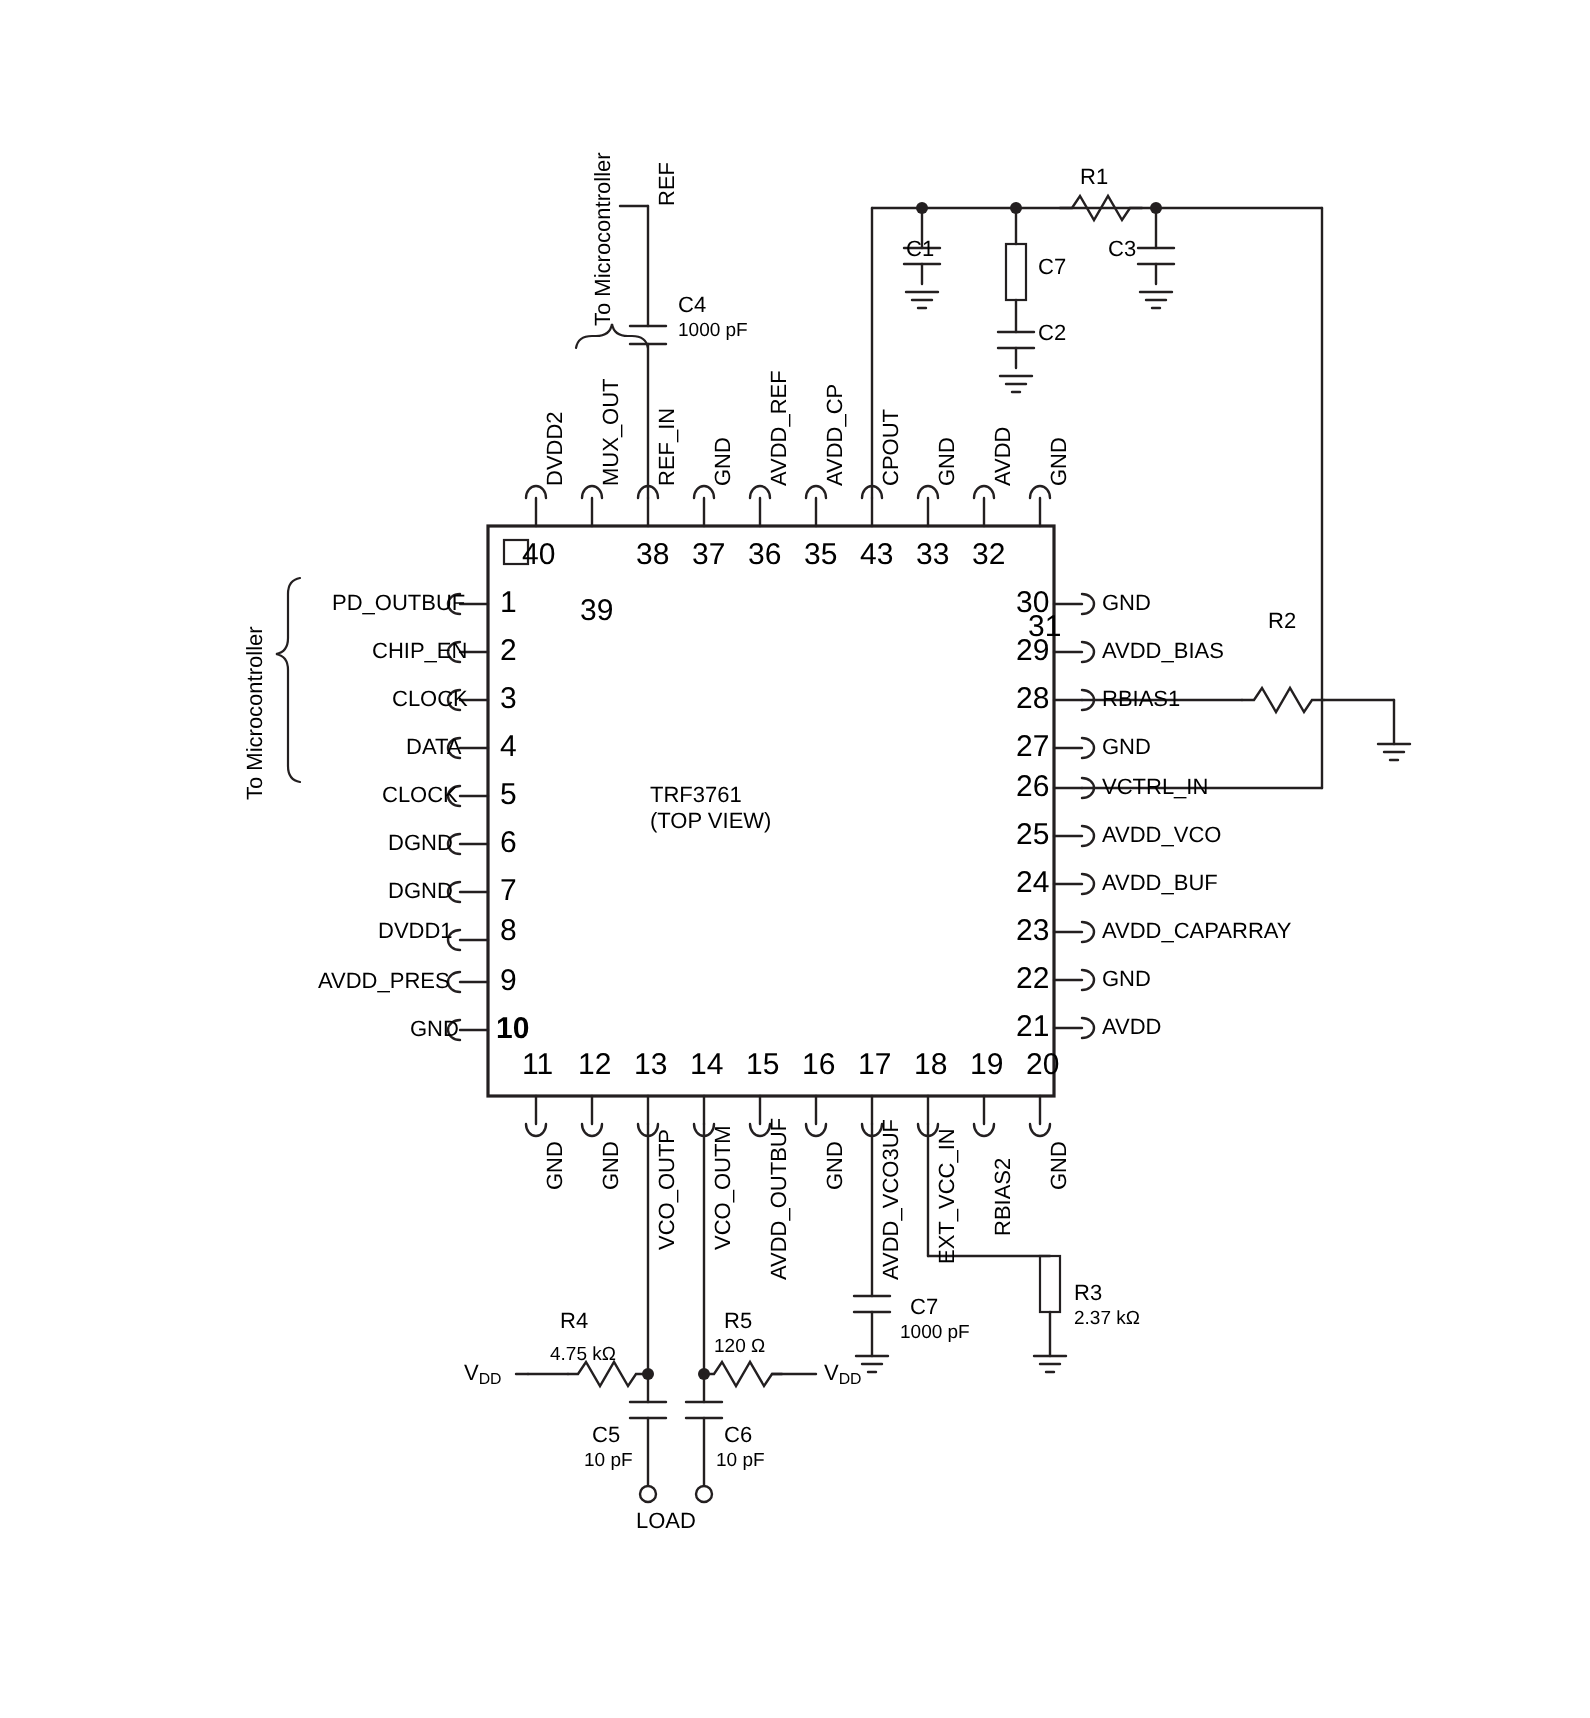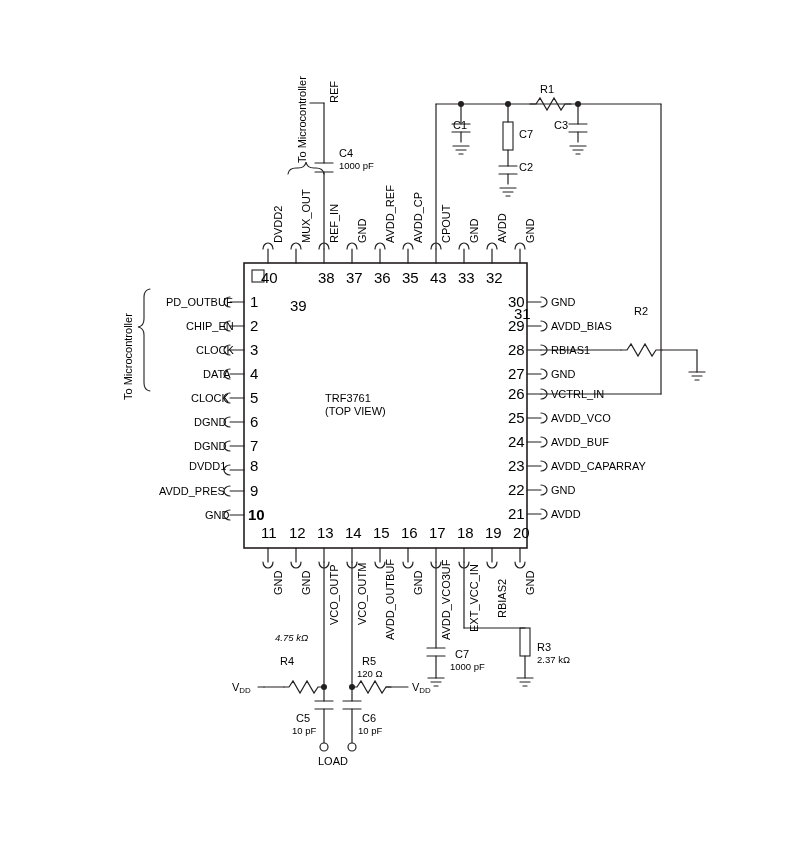--- a/index.html
+++ b/index.html
@@ -360,21 +360,21 @@
   <div class="lbl" style="left:540px; top:83px;">R1</div>
   <div class="lbl" style="left:554px; top:119px;">C3</div>
 
   <div class="lbl" style="left:634px; top:305px;">R2</div>
   <div class="lbl small" style="left:626px; top:318px;"></div>
 
   <div class="lbl" style="left:537px; top:641px;">R3</div>
   <div class="lbl small" style="left:537px; top:654px;">2.37 kΩ</div>
 
   <div class="lbl" style="left:280px; top:655px;">R4</div>
-  <div class="lbl small" style="left:275px; top:632px;font-style:italic;">4.75 kΩ</div>
+  <div class="lbl small" style="left:275px; top:672px;">4.75 kΩ</div>
 
   <div class="lbl" style="left:362px; top:655px;">R5</div>
   <div class="lbl small" style="left:357px; top:668px;">120 Ω</div>
 
   <div class="lbl" style="left:296px; top:712px;">C5</div>
   <div class="lbl small" style="left:292px; top:725px;">10 pF</div>
 
   <div class="lbl" style="left:362px; top:712px;">C6</div>
   <div class="lbl small" style="left:358px; top:725px;">10 pF</div>
 

